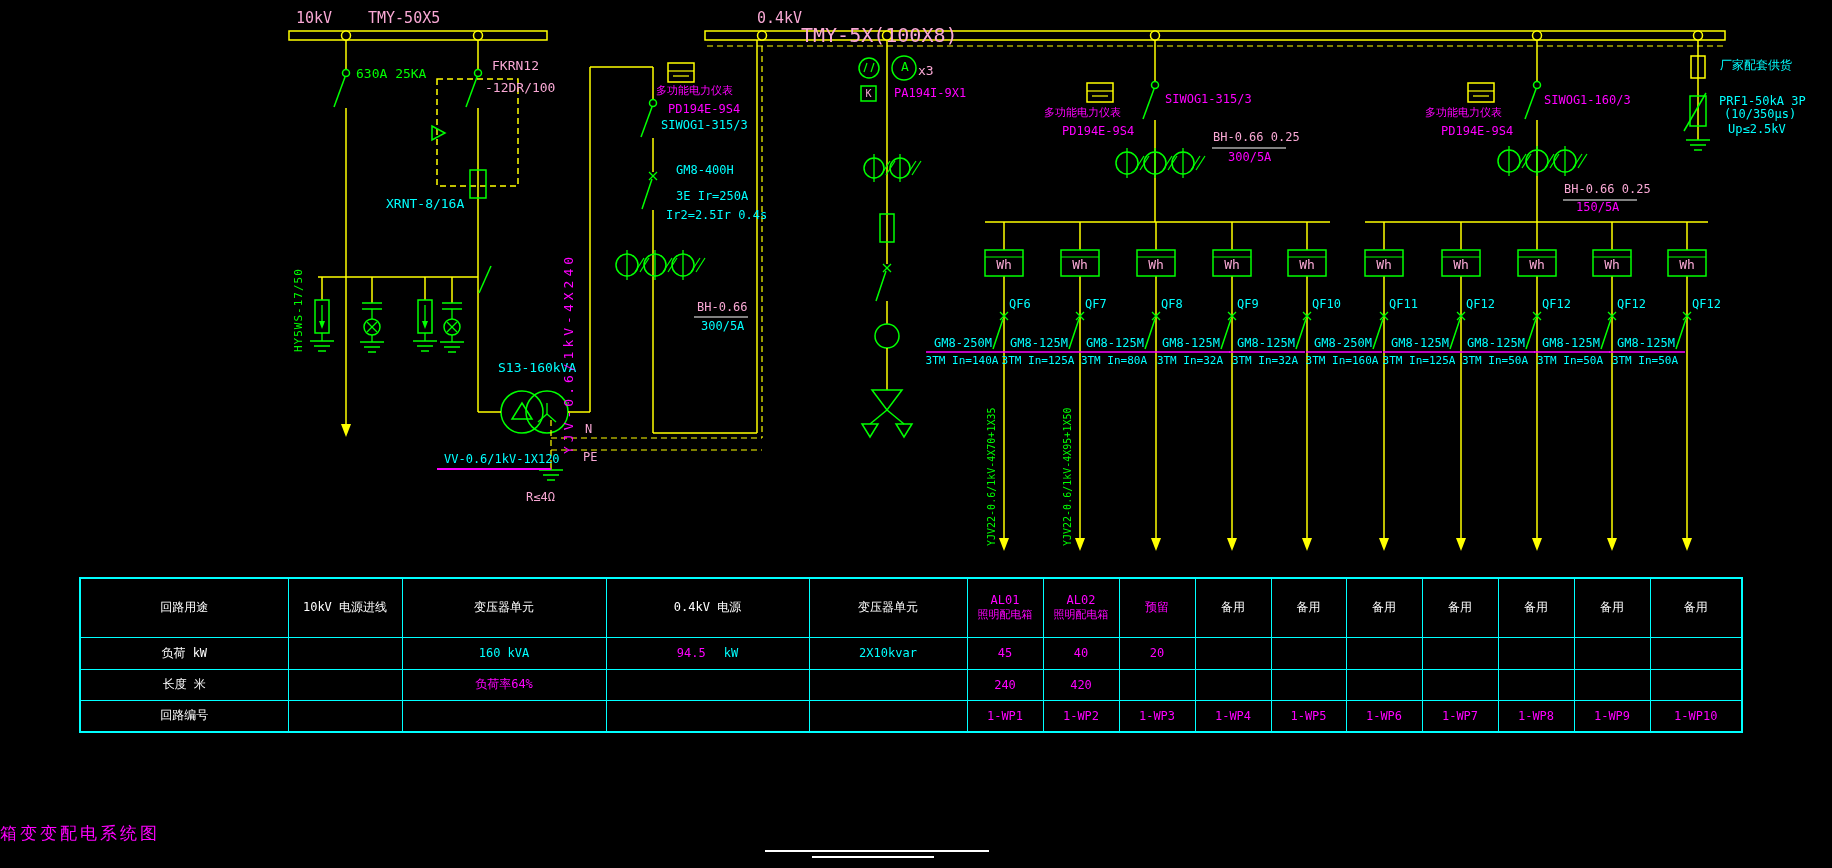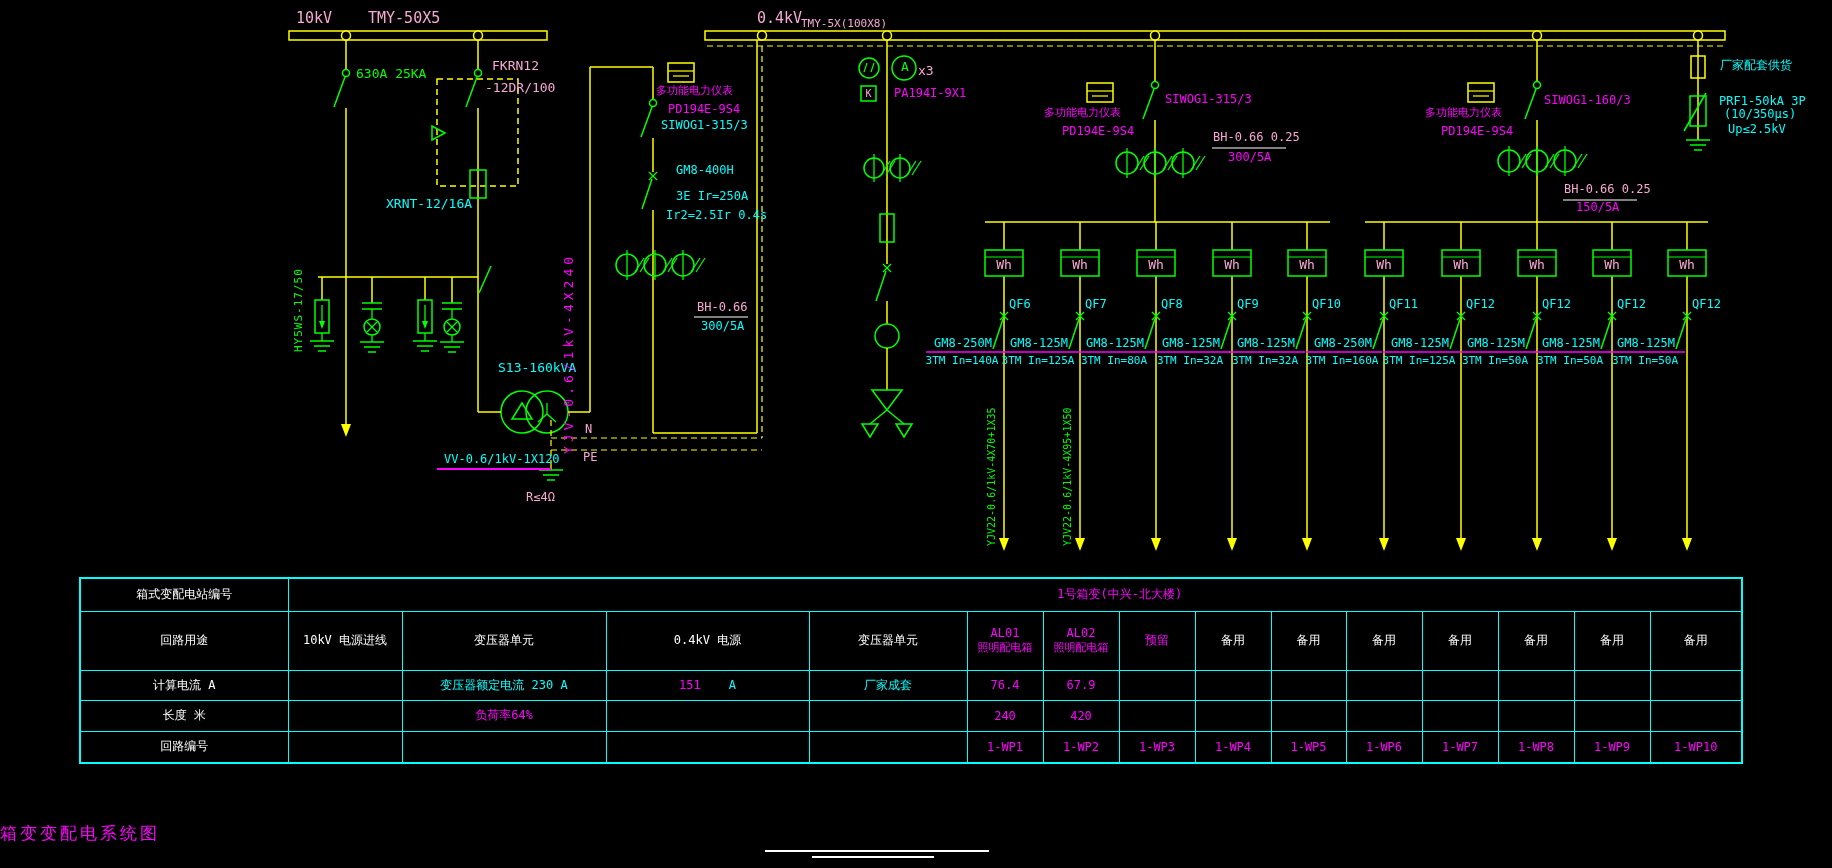--- a/index.html
+++ b/index.html
@@ -285,36 +285,36 @@
     <line x1="1609" y1="352" x2="1685" y2="352" stroke="#ff00ff" stroke-width="1.5" fill="none"></line>
   </svg>
 
 <div id="labels">
 
   <div class="lbl wht" style="left:296px;top:10px;font-size:15px">10kV</div>
   <div class="lbl wht" style="left:368px;top:10px;font-size:15px">TMY-50X5</div>
   <div class="lbl grn" style="left:356px;top:67px;font-size:13px">630A 25KA</div>
   <div class="lbl wht" style="left:492px;top:59px;font-size:13px">FKRN12</div>
   <div class="lbl wht" style="left:485px;top:81px;font-size:13px">-12DR/100</div>
-  <div class="lbl cyn" style="left:386px;top:197px;font-size:13px">XRNT-12/16A</div>
+  <div class="lbl cyn" style="left:386px;top:197px;font-size:13px">XRNT-8/16A</div>
   <div class="lbl grn vert" style="left:293px;top:250px;height:102px;font-size:11px;letter-spacing:1px">HY5WS-17/50</div>
   <div class="lbl cyn" style="left:498px;top:361px;font-size:13px">S13-160kVA</div>
 
   <div class="lbl mag vert" style="left:562px;top:212px;height:242px;font-size:13px;letter-spacing:4px">YJV-0.6/1kV-4X240</div>
   <div class="lbl mag" style="left:656px;top:85px;font-size:11px">多功能电力仪表</div>
   <div class="lbl mag" style="left:668px;top:103px">PD194E-9S4</div>
   <div class="lbl cyn" style="left:661px;top:119px">SIWOG1-315/3</div>
   <div class="lbl cyn" style="left:676px;top:164px">GM8-400H</div>
   <div class="lbl cyn" style="left:676px;top:190px">3E Ir=250A</div>
   <div class="lbl cyn" style="left:666px;top:209px">Ir2=2.5Ir 0.4s</div>
   <div class="lbl wht" style="left:697px;top:301px">BH-0.66</div>
   <div class="lbl cyn" style="left:701px;top:320px">300/5A</div>
 
   <div class="lbl wht" style="left:757px;top:10px;font-size:15px">0.4kV</div>
-  <div class="lbl wht" style="left:801px;top:18px;font-size:11px">TMY-5X(100X8)</div>
+  <div class="lbl wht" style="left:801px;top:24px;font-size:20px">TMY-5X(100X8)</div>
   <div class="lbl grn" style="left:899px;top:60px;width:12px;text-align:center;font-size:13px">A</div>
   <div class="lbl wht" style="left:918px;top:64px;font-size:13px">x3</div>
   <div class="lbl wht" style="left:861px;top:88px;width:15px;text-align:center;font-size:10px">K</div>
   <div class="lbl mag" style="left:894px;top:87px">PA194I-9X1</div>
 
   <div class="lbl mag" style="left:1044px;top:107px;font-size:11px">多功能电力仪表</div>
   <div class="lbl mag" style="left:1062px;top:125px">PD194E-9S4</div>
   <div class="lbl mag" style="left:1165px;top:93px">SIWOG1-315/3</div>
   <div class="lbl wht" style="left:1213px;top:131px">BH-0.66 0.25</div>
   <div class="lbl mag" style="left:1228px;top:151px">300/5A</div>
@@ -394,24 +394,20 @@
       <col style="width:76px">
       <col style="width:76px">
       <col style="width:75px">
     <col style="width:76px">
       <col style="width:76px">
       <col style="width:76px">
       <col style="width:76px">
       <col style="width:92px">
   </colgroup>
   <tbody>
-      <tr style="height:33px">
-    <td>箱式变配电站编号</td>
-    <td colspan="14" class="mag" style="text-indent:210px">1号箱变(中兴-北大楼)</td>
-  </tr>
   <tr style="height:59px">
     <td>回路用途</td>
     <td>10kV 电源进线</td>
     <td>变压器单元</td>
     <td>0.4kV 电源</td>
     <td>变压器单元</td>
     <td>
           <div class="mag">AL01</div>
           <div class="mag h2line">照明配电箱</div>
         </td>
@@ -421,36 +417,36 @@
         </td>
     <td class="mag">预留</td>
     <td>备用</td>
     <td>备用</td>
     <td>备用</td>
     <td>备用</td>
     <td>备用</td>
     <td>备用</td>
     <td>备用</td>
   </tr>
-  <tr style="height:30px">
-    <td>计算电流 A</td>
-    <td></td>
-    <td class="cyn">变压器额定电流 230 A</td>
-    <td><span class="mag">151</span><span class="cyn" style="margin-left:28px">A</span></td>
-    <td class="cyn">厂家成套</td>
-    <td class="mag">76.4</td>
-    <td class="mag">67.9</td>
-    <td></td>
-        <td></td>
-    <td></td>
-        <td></td>
-    <td></td>
-        <td></td>
-    <td></td>
-        <td></td>
+  <tr style="height:32px">
+    <td>负荷 kW</td>
+    <td></td>
+    <td class="cyn">160 kVA</td>
+    <td><span class="mag">94.5</span><span class="cyn" style="margin-left:18px">kW</span></td>
+    <td class="cyn">2X10kvar</td>
+    <td class="mag">45</td>
+    <td class="mag">40</td>
+    <td class="mag">20</td>
+    <td></td>
+        <td></td>
+    <td></td>
+        <td></td>
+    <td></td>
+        <td></td>
+    <td></td>
   </tr>
   <tr style="height:31px">
     <td>长度 米</td>
     <td></td>
     <td class="mag">负荷率64%</td>
     <td></td>
     <td></td>
     <td class="mag">240</td>
     <td class="mag">420</td>
     <td></td>

